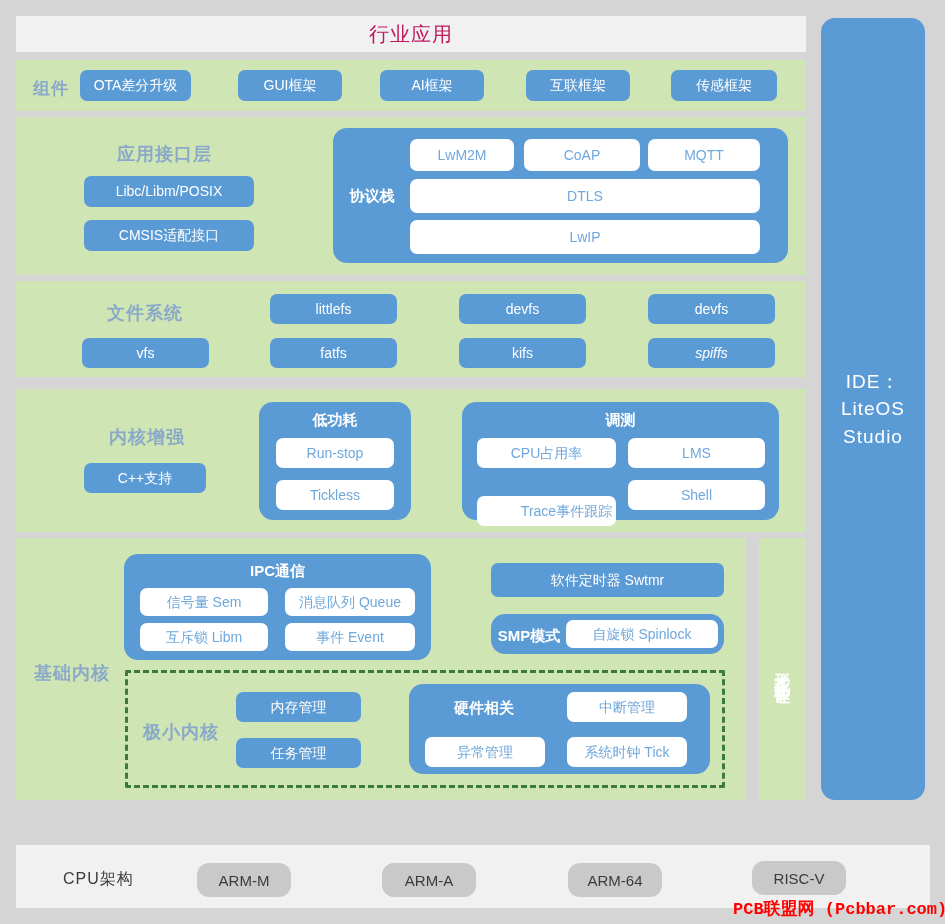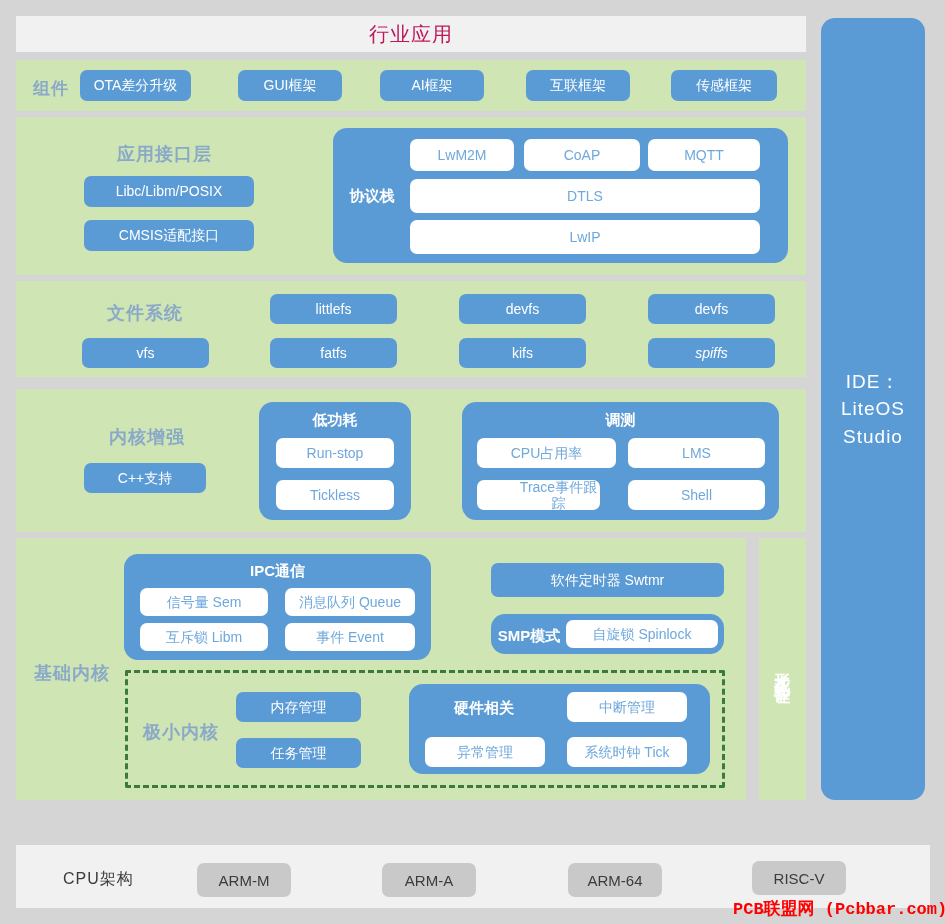--- a/index.html
+++ b/index.html
@@ -39,21 +39,21 @@
     background:#ffffff;color:#6fa8dc;
     border-radius:7px;
     display:flex;align-items:center;justify-content:center;
     font-size:14px;text-align:center;line-height:1.15;
   }
 
   
   .gchip{
     position:absolute;box-sizing:border-box;
     background:#c9c9c9;color:#3b3b3b;
-    border-radius:7px;
+    border-radius:12px;
     display:flex;align-items:center;justify-content:center;
     font-size:15px;text-align:center;
   }
 
   
   .groupbox{
     position:absolute;box-sizing:border-box;
     background:#5b9bd5;border-radius:14px;
   }
   .group-title{
@@ -137,21 +137,21 @@
 
   <div class="groupbox" style="left:259px;top:402px;width:152px;height:118px;"></div>
   <span class="group-title" style="left:259px;top:411px;width:152px;">低功耗</span>
   <div class="wchip" style="left:276px;top:438px;width:118px;height:30px;">Run-stop</div>
   <div class="wchip" style="left:276px;top:480px;width:118px;height:30px;">Tickless</div>
 
   <div class="groupbox" style="left:462px;top:402px;width:317px;height:118px;"></div>
   <span class="group-title" style="left:462px;top:411px;width:317px;">调测</span>
   <div class="wchip" style="left:477px;top:438px;width:139px;height:30px;">CPU占用率</div>
   <div class="wchip" style="left:628px;top:438px;width:137px;height:30px;">LMS</div>
-  <div class="wchip" style="left:477px;top:480px;width:123px;height:30px;padding-left:40px;">Trace事件跟踪</div>
+  <div class="wchip" style="left:477px;top:496px;width:139px;height:30px;padding-left:40px;">Trace事件跟踪</div>
   <div class="wchip" style="left:628px;top:480px;width:137px;height:30px;">Shell</div>
 
   <div class="panel green" style="left:16px;top:538px;width:730px;height:262px;"></div>
   <span class="side-label cn-big" style="left:34px;top:661px;">基础内核</span>
 
   <div class="groupbox" style="left:124px;top:554px;width:307px;height:106px;"></div>
   <span class="group-title" style="left:124px;top:562px;width:307px;">IPC通信</span>
   <div class="wchip" style="left:140px;top:588px;width:128px;height:28px;">信号量 Sem</div>
   <div class="wchip" style="left:285px;top:588px;width:130px;height:28px;">消息队列 Queue</div>
   <div class="wchip" style="left:140px;top:623px;width:128px;height:28px;">互斥锁 Libm</div>

